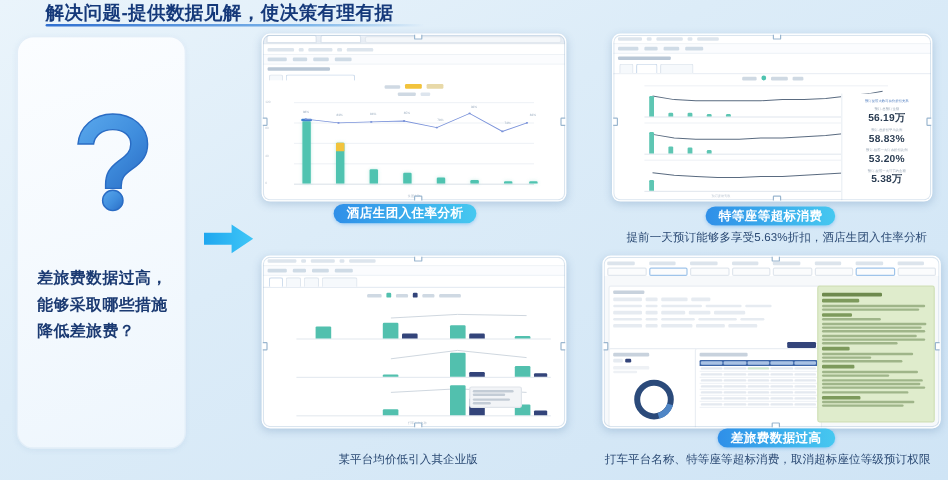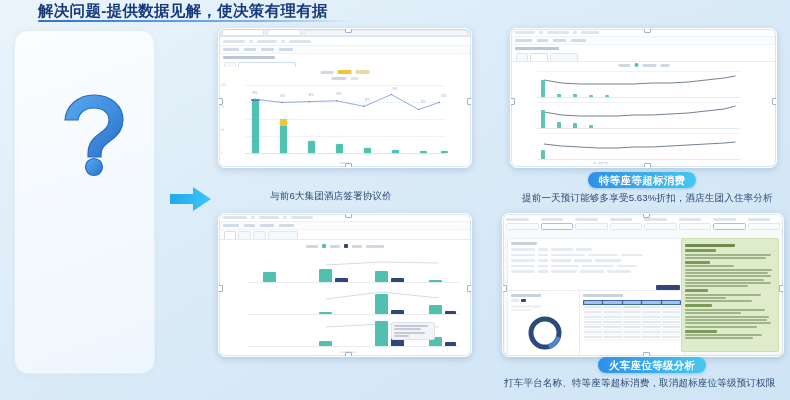--- a/index.html
+++ b/index.html
@@ -167,20 +167,21 @@
           <linearGradient id="qg" x1="0" y1="0" x2="1" y2="1">
             <stop offset="0%" stop-color="#5aa8ec"></stop>
             <stop offset="55%" stop-color="#3f8ddd"></stop>
             <stop offset="100%" stop-color="#2a6cc4"></stop>
           </linearGradient>
         </defs>
         <path d="M33 2C17 2 5 13 4 27h13c1-7 7-12 16-12 9 0 15 5 15 12 0 6-3 9-10 14-8 6-11 11-11 20v3h13v-2c0-6 2-9 9-14 9-6 13-12 13-21C62 13 50 2 33 2z" fill="url(#qg)" stroke="#2a6cc4" stroke-width="1.2"></path>
         <circle cx="33" cy="74" r="8.5" fill="url(#qg)" stroke="#2a6cc4" stroke-width="1.2"></circle>
       </svg>
     </div>
+    <div class="qtext">差旅费数据过高，能够采取哪些措施降低差旅费？</div>
   </div>
 
   <div class="arrow">
     <svg viewBox="0 0 46 30" width="46" height="30">
       <defs>
         <linearGradient id="ag" x1="0" y1="0" x2="1" y2="0">
           <stop offset="0%" stop-color="#1fa7ef"></stop>
           <stop offset="100%" stop-color="#3fc6f7"></stop>
         </linearGradient>
       </defs>
@@ -279,21 +280,21 @@
         <span class="blbl" style="left:199px;top:15%">82%</span>
         <span class="axlbl" style="left:50%;bottom:-12px;transform:translateX(-50%)">集团名称</span>
       </div>
     </div>
 
     <div class="handle" style="left:-3px;top:50%"></div>
     <div class="handle" style="right:-3px;top:50%"></div>
     <div class="handle" style="left:50%;top:-3px"></div>
     <div class="handle" style="left:50%;bottom:-3px"></div>
   </div>
-  <div class="cap-sub" style="left:270px;top:190px;">与前6大集团酒店签署协议价</div>
+  <div class="pill" style="left:278px;top:170px;">酒店生团入住率分析</div>
 
   <div class="shot" id="shot2">
     <div class="mini">
       <div class="mb-crumb" style="height:7px">
         <span style="width:20px"></span>
           <span style="width:4px"></span>
         <span style="width:22px"></span>
           <span style="width:4px"></span>
         <span style="width:18px"></span>
       </div>
@@ -351,20 +352,31 @@
         <div class="gridline" style="top:0"></div>
         <div class="gridline" style="top:100%;background:#e5eaf0"></div>
         <svg width="100%" height="26" viewBox="0 0 180 26" preserveAspectRatio="none">
           <polyline points="6,11 22,13 38,14 54,15 70,15 86,14 102,14 118,13 134,12 150,11 166,10 176,9" fill="none" stroke="#5a6b80" stroke-width="0.8"></polyline>
         </svg>
         <div class="sm-bar" style="left:4px;height:9px;"></div>
       </div>
 
       <span class="axlbl" style="left:82px;bottom:2px;">预订提前天数</span>
 
+      <div class="kpi-panel">
+        <div class="kpi-head">预订提前天数与票价折扣关系</div>
+        <div class="kpi-lbl">预订-总预订金额</div>
+        <div class="kpi-val">56.19万</div>
+        <div class="kpi-lbl">预订-总折扣平均比例</div>
+        <div class="kpi-val">58.83%</div>
+        <div class="kpi-lbl">预订-提前一天订票折扣比例</div>
+        <div class="kpi-val">53.20%</div>
+        <div class="kpi-lbl">预订-提前一天可节约金额</div>
+        <div class="kpi-val">5.38万</div>
+      </div>
     </div>
 
     <div class="handle" style="left:-3px;top:50%"></div>
     <div class="handle" style="right:-3px;top:50%"></div>
     <div class="handle" style="left:50%;top:-3px"></div>
     <div class="handle" style="left:50%;bottom:-3px"></div>
   </div>
   <div class="pill" style="left:588px;top:172px;">特等座等超标消费</div>
   <div class="cap-sub" style="left:522px;top:192px;">提前一天预订能够多享受5.63%折扣，酒店生团入住率分析</div>
 
@@ -445,20 +457,21 @@
       </div>
 
       <span class="axlbl" style="left:48%;bottom:2px;">打车平台名称</span>
     </div>
 
     <div class="handle" style="left:-3px;top:50%"></div>
     <div class="handle" style="right:-3px;top:50%"></div>
     <div class="handle" style="left:50%;top:-3px"></div>
     <div class="handle" style="left:50%;bottom:-3px"></div>
   </div>
+  <div class="cap-sub" style="left:282px;top:377px;">某平台均价低引入其企业版</div>
 
   <div class="shot" id="shot4">
     <div style="position:absolute;inset:0;background:#f7f9fb">
 
       <div class="f-row" style="padding-top:4px">
         <div class="f-cell">
             <div class="f-lab"></div>
             <div class="f-in"></div>
           </div>
         <div class="f-cell">
@@ -632,16 +645,16 @@
         <div class="gp-l" style="width:86%"></div>
         <div class="gp-l" style="width:76%"></div>
       </div>
     </div>
 
     <div class="handle" style="left:-3px;top:50%"></div>
     <div class="handle" style="right:-3px;top:50%"></div>
     <div class="handle" style="left:50%;top:-3px"></div>
     <div class="handle" style="left:50%;bottom:-3px"></div>
   </div>
-  <div class="pill" style="left:598px;top:357px;">火车座位等级分析</div>
+  <div class="pill" style="left:598px;top:357px;">差旅费数据过高</div>
   <div class="cap-sub" style="left:504px;top:377px;">打车平台名称、特等座等超标消费，取消超标座位等级预订权限</div>
 
 </div>
 
 </body></html>

